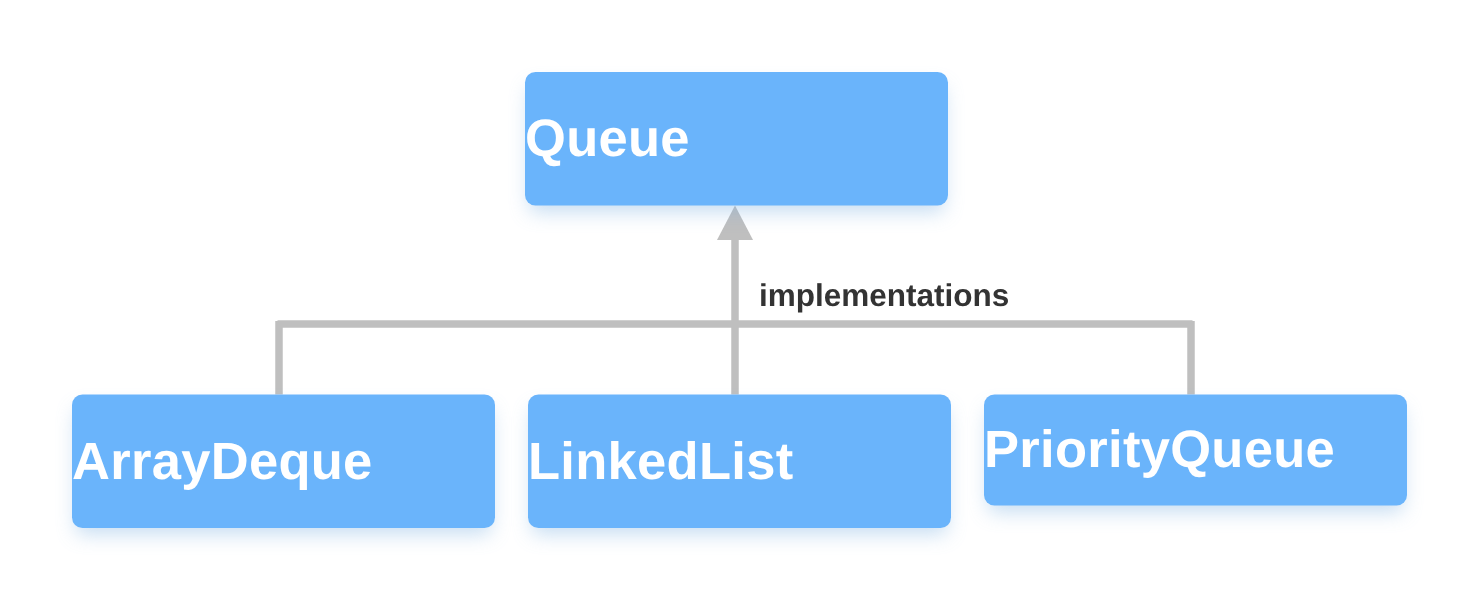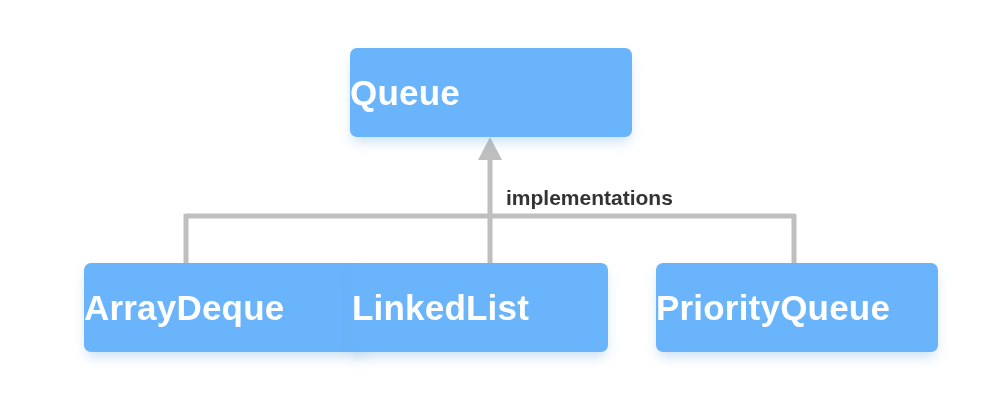--- a/index.html
+++ b/index.html
@@ -48,33 +48,32 @@
     width: 282px;
     height: 89px;
   }
   #node-queue .node-label { font-size: 35px; }
 
   #node-arraydeque {
     left: 48px;
     top: 263px;
     width: 282px;
     height: 89px;
-    margin-left: 36px;
   }
   #node-linkedlist {
     left: 352px;
     top: 263px;
-    width: 256px;
+    width: 282px;
     height: 89px;
   }
   #node-priorityqueue {
     left: 656px;
     top: 263px;
     width: 282px;
-    height: 89px;
+    height: 74px;
   }
   #node-arraydeque .node-label,
   #node-linkedlist .node-label,
   #node-priorityqueue .node-label { font-size: 35px; }
 
   .edge-label {
     position: absolute;
     left: 506px;
     top: 166px;
     color: #333333;

